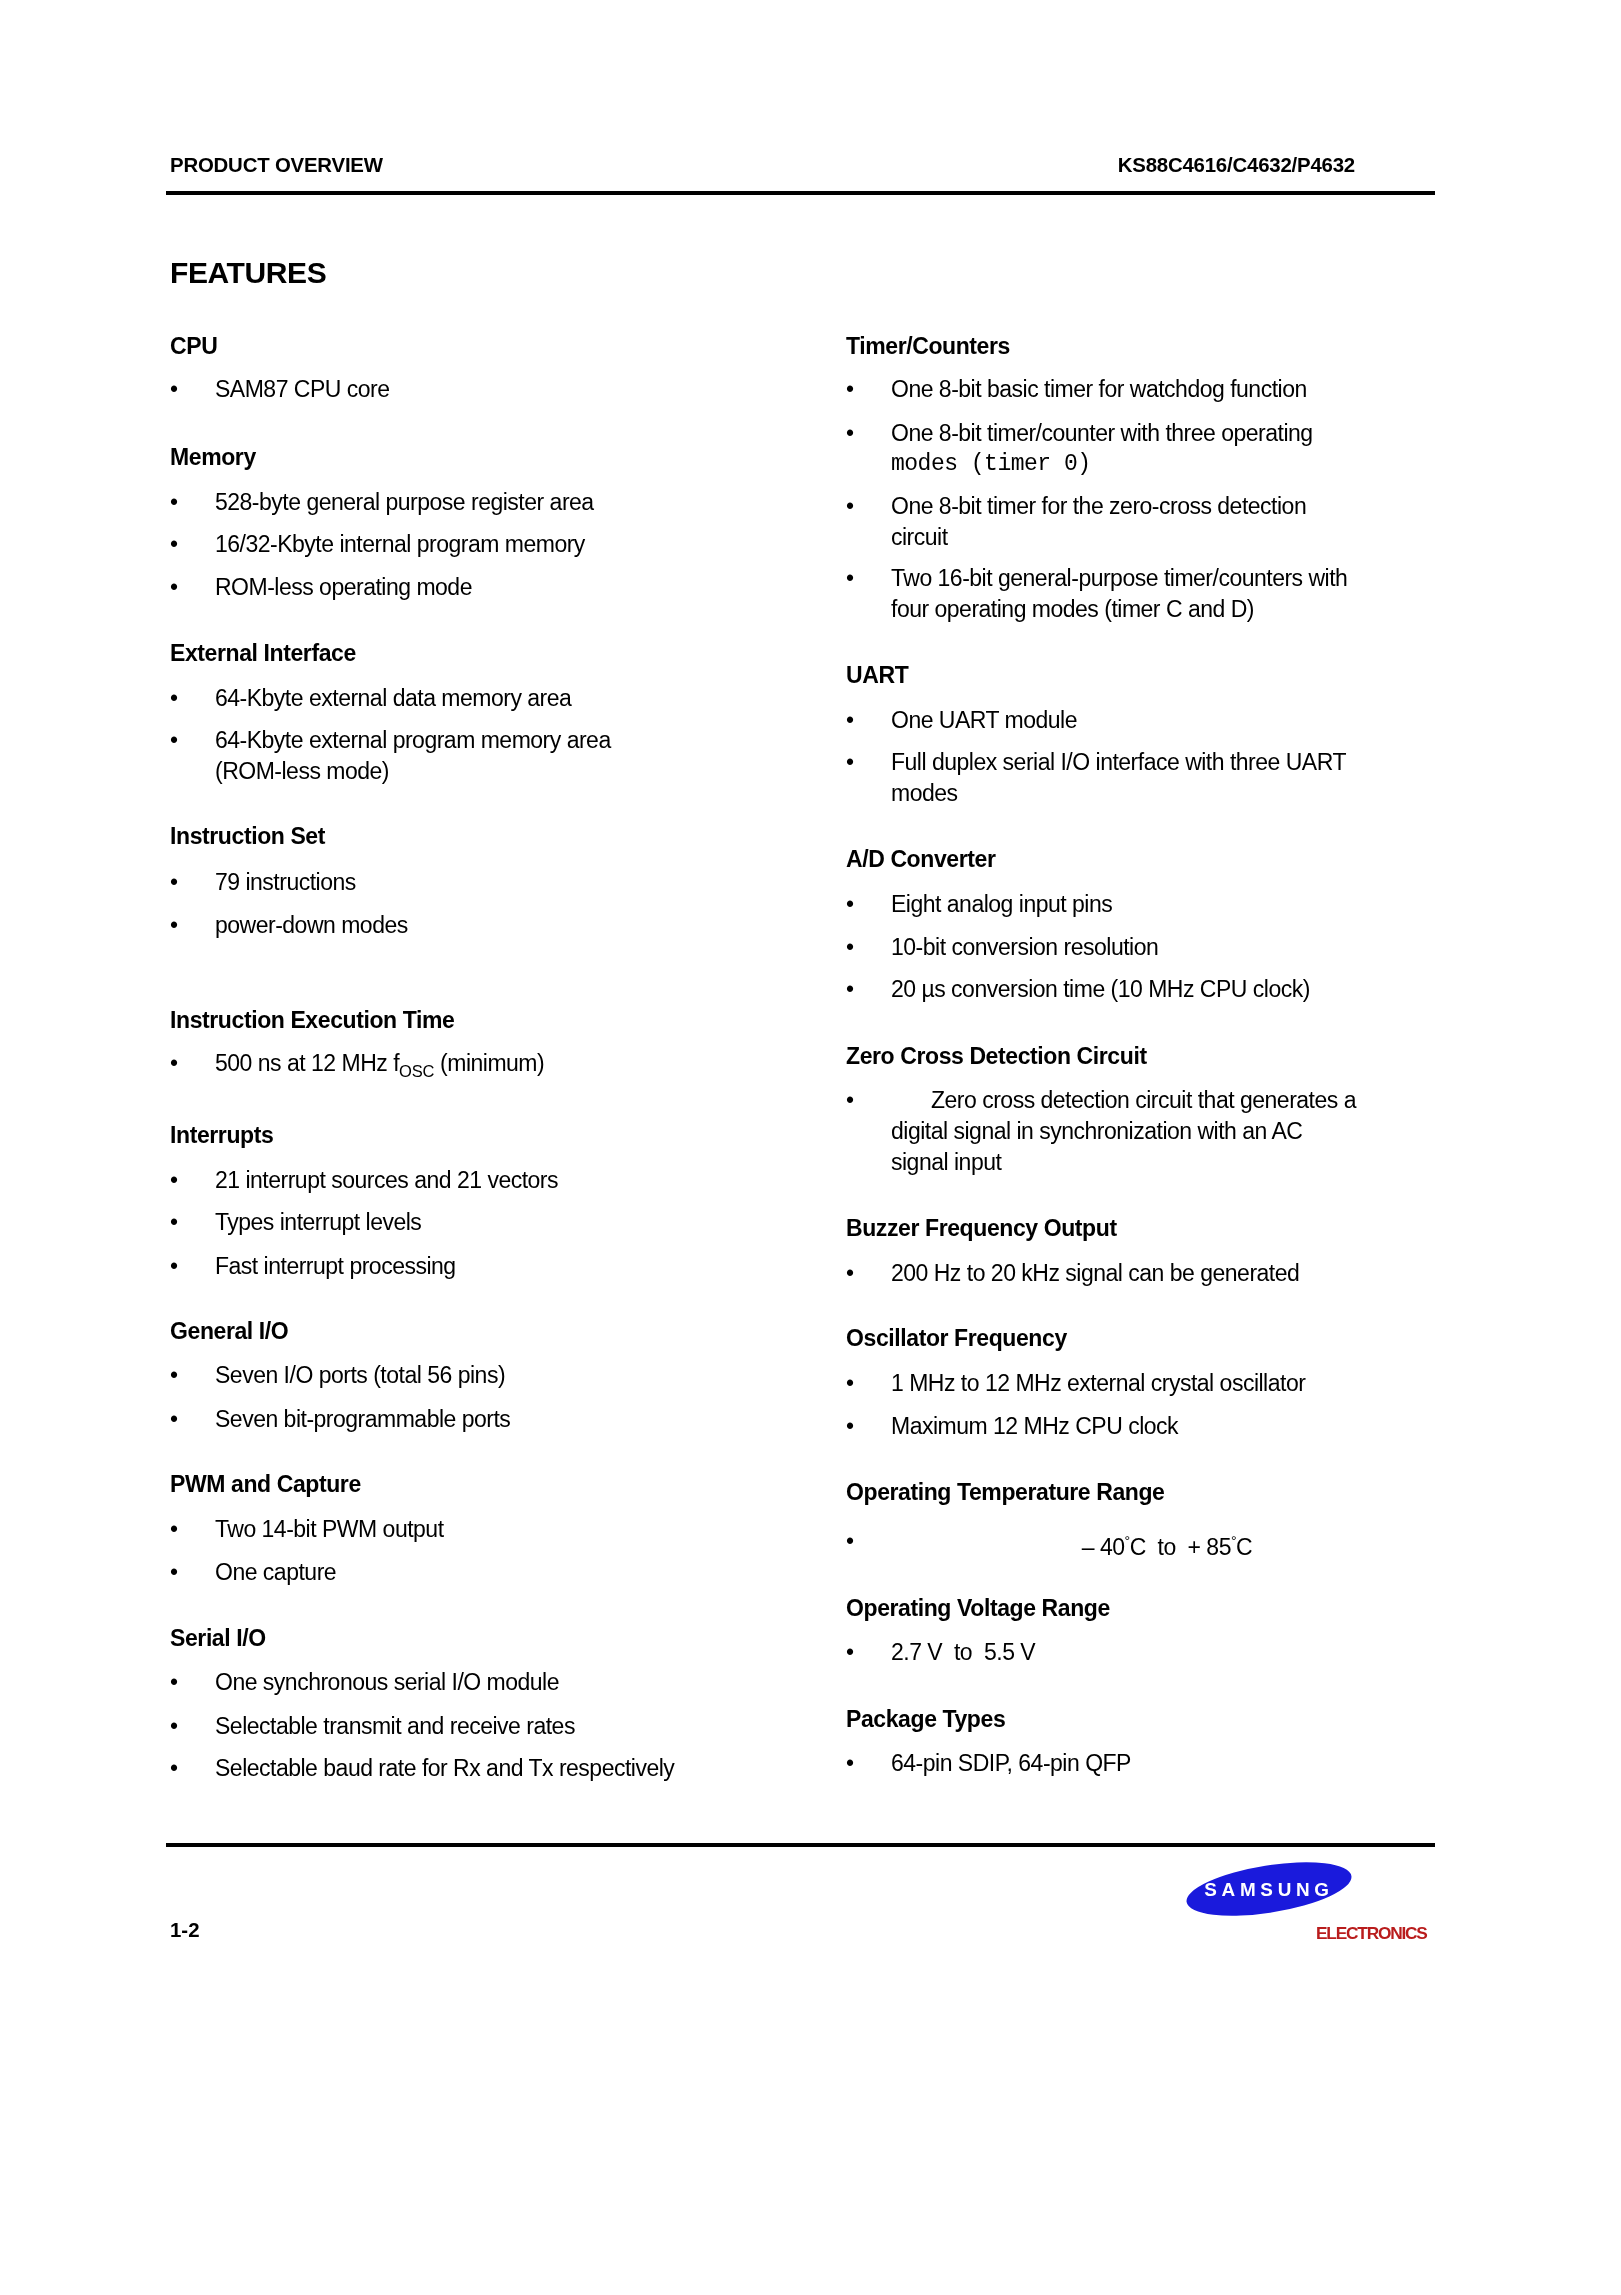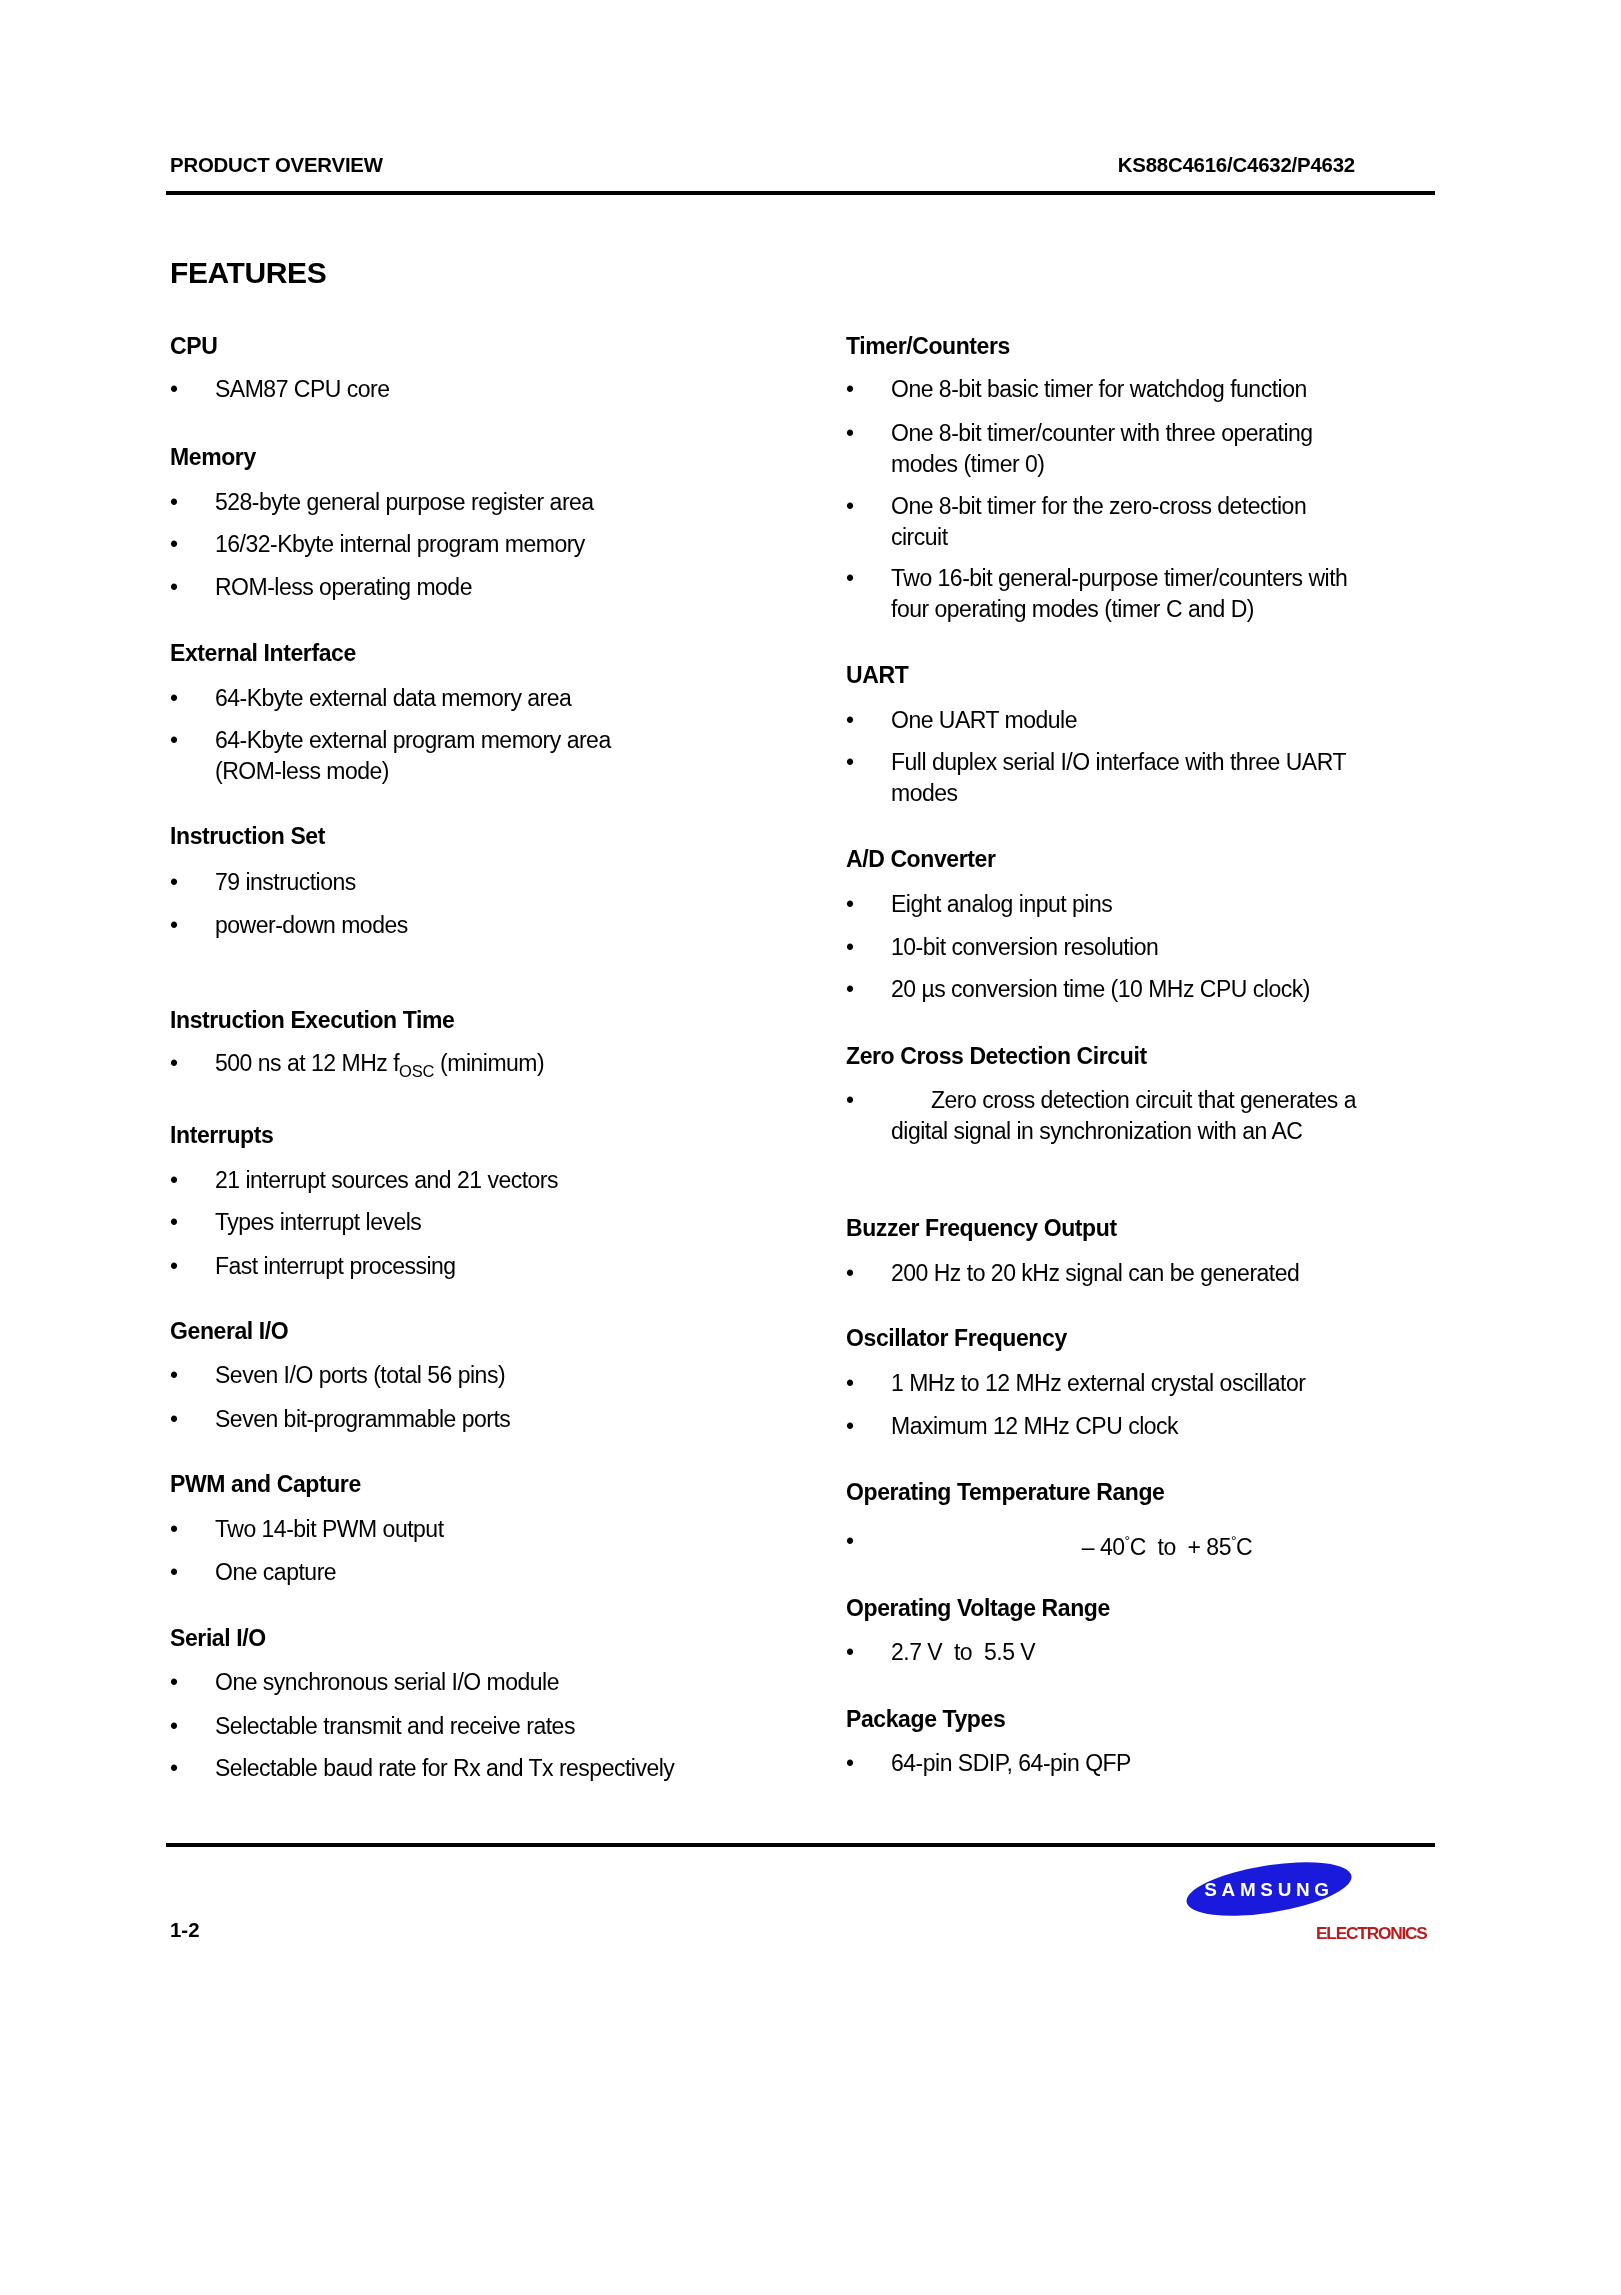--- a/index.html
+++ b/index.html
@@ -130,21 +130,21 @@
   <div class="col col-right" id="col-right">
       <div class="heading" style="top: 333px;">Timer/Counters</div>
       <div class="item" style="top: 374px; width: 100%;">
         <span class="bullet">•</span>
         <span class="txt" style="white-space: pre;">One 8-bit basic timer for watchdog function</span>
       </div>
       <div class="item" style="top: 418px; width: 100%;">
         <span class="bullet">•</span>
         <span class="txt">
           <span style="display: block; white-space: nowrap;">One 8-bit timer/counter with three operating</span>
-          <span style="display: block; white-space: nowrap;">modes (timer 0)</span>
+          <span style="display: block; white-space: nowrap; font-family: Liberation Mono, monospace;">modes (timer 0)</span>
         </span>
       </div>
       <div class="item" style="top: 491px; width: 100%;">
         <span class="bullet">•</span>
         <span class="txt">
           <span style="display: block; white-space: nowrap;">One 8-bit timer for the zero-cross detection</span>
           <span style="display: block; white-space: nowrap;">circuit</span>
         </span>
       </div>
       <div class="item" style="top: 563px; width: 100%;">
@@ -178,20 +178,21 @@
       <div class="item" style="top: 974px; width: 100%;">
         <span class="bullet">•</span>
         <span class="txt" style="white-space: pre;">20 µs conversion time (10 MHz CPU clock)</span>
       </div>
       <div class="heading" style="top: 1043px;">Zero Cross Detection Circuit</div>
       <div class="item" style="top: 1085px; width: 100%;">
         <span class="bullet">•</span>
         <span class="txt">
           <span style="display: block; white-space: nowrap; margin-left: 40px;">Zero cross detection circuit that generates a</span>
           <span style="display: block; white-space: nowrap;">digital signal in synchronization with an AC</span>
+          <span style="display: block; white-space: nowrap;">signal input</span>
         </span>
       </div>
       <div class="heading" style="top: 1215px;">Buzzer Frequency Output</div>
       <div class="item" style="top: 1258px; width: 100%;">
         <span class="bullet">•</span>
         <span class="txt" style="white-space: pre;">200 Hz to 20 kHz signal can be generated</span>
       </div>
       <div class="heading" style="top: 1325px;">Oscillator Frequency</div>
       <div class="item" style="top: 1368px; width: 100%;">
         <span class="bullet">•</span>

